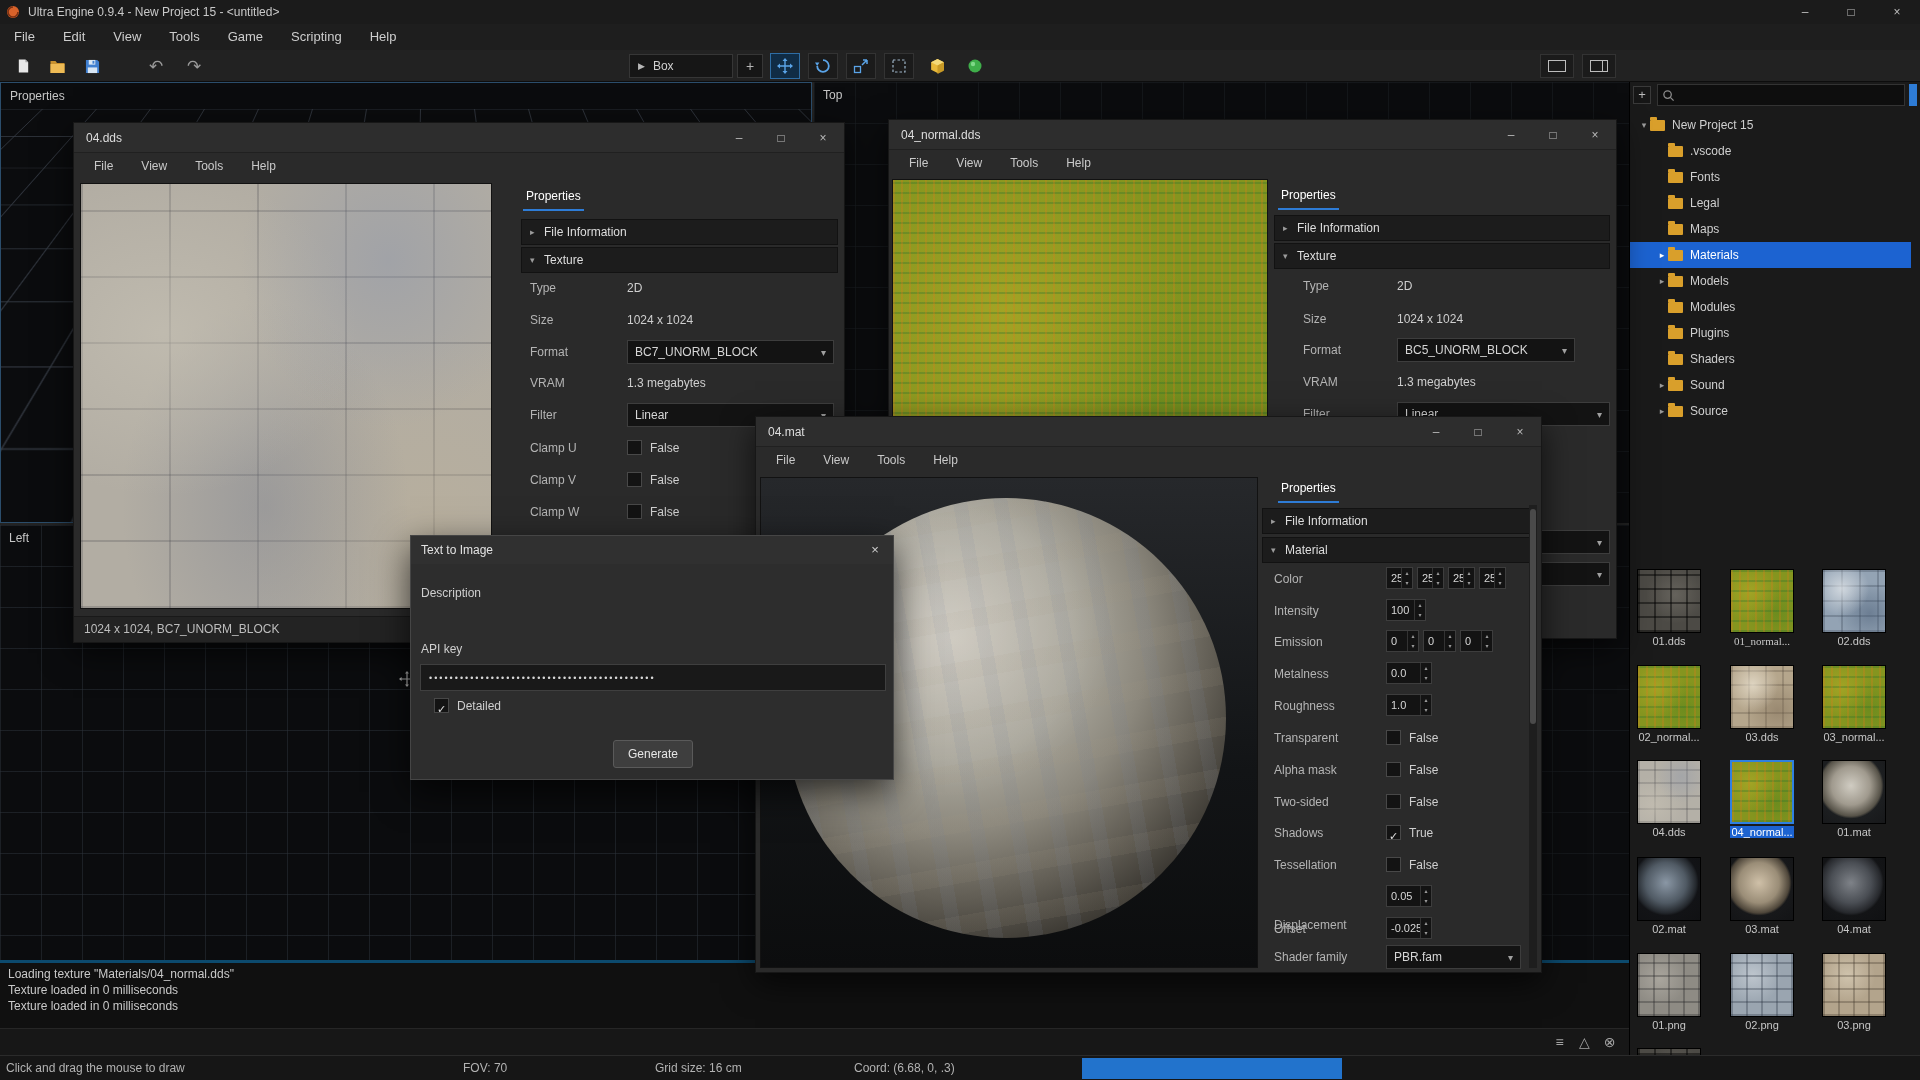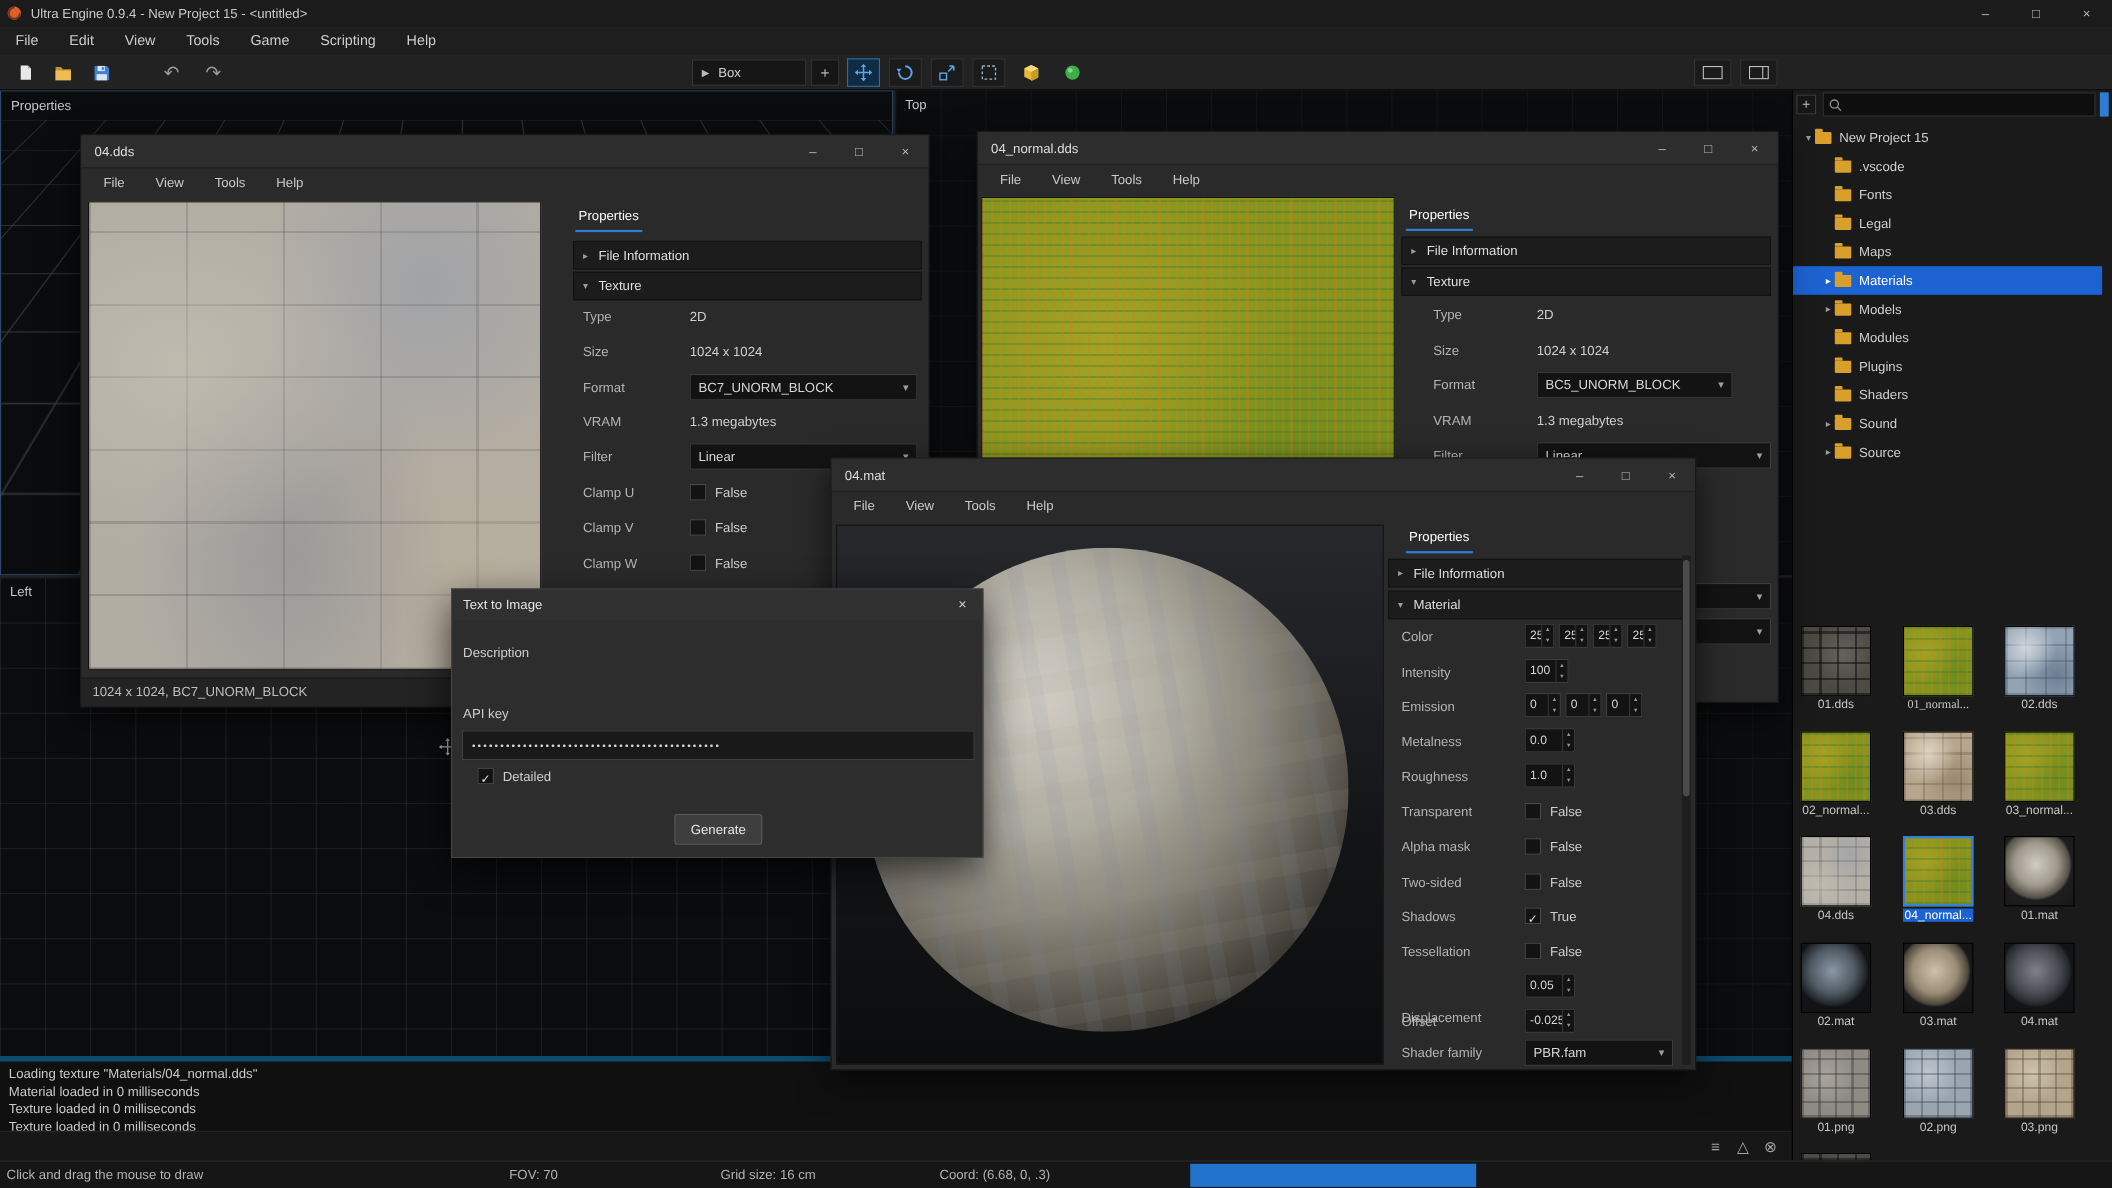--- a/index.html
+++ b/index.html
@@ -22,21 +22,21 @@
 
   
   .vp { position:absolute; background:#0b0c0e; overflow:hidden; z-index:1; }
   .vp-label { position:absolute; left:9px; top:6px; color:#c6c6c6; font-size:12px; z-index:3; }
   .grid40 { position:absolute; inset:0; background-image:linear-gradient(rgba(46,52,60,.5) 1px, transparent 1px), linear-gradient(90deg, rgba(46,52,60,.5) 1px, transparent 1px); background-size:41px 41px; }
   .grid40.dim { opacity:.55; }
   .persp-floor { position:absolute; left:-55%; top:6%; width:215%; height:260%; background-image:linear-gradient(rgba(56,62,72,.75) 1px, transparent 1px), linear-gradient(90deg, rgba(56,62,72,.75) 1px, transparent 1px); background-size:54px 54px; transform:perspective(700px) rotateX(62deg); transform-origin:50% 0; }
   .splitter { position:absolute; background:#232323; z-index:2; }
 
   
-  .console { position:absolute; left:0; top:960px; width:1629px; height:68px; background:#101010; border-top:5px solid #0c4a6e; z-index:2; padding:3px 8px; }
+  .console { position:absolute; left:0; top:960px; width:1629px; height:68px; background:#101010; border-top:3px solid #0c4a6e; z-index:2; padding:3px 8px; }
   .console div { color:#c9c9c9; font-size:12px; line-height:16px; }
   .console-bar { position:absolute; left:0; top:1028px; width:1629px; height:27px; background:#171717; border-top:1px solid #262626; z-index:2; }
   .cicon { position:absolute; top:3px; width:21px; height:21px; color:#a5a5a5; font-size:14px; text-align:center; line-height:21px; }
   .statusbar { position:absolute; left:0; top:1055px; width:1920px; height:25px; background:#161616; border-top:1px solid #2b2b2b; z-index:50; }
   .sb { position:absolute; color:#b2b2b2; font-size:12px; line-height:25px; white-space:nowrap; }
 
   
   .sidebar { position:absolute; left:1629px; top:50px; width:291px; height:1005px; background:#1a1a1a; border-left:1px solid #000; z-index:5; overflow:hidden; }
   .s-tab { position:absolute; top:6px; height:24px; font-size:12px; line-height:20px; padding:0 2px; }
   .s-tab.on { color:#ffffff; border-bottom:2px solid #2e7cd6; }
@@ -223,21 +223,20 @@
     </svg>
 </div>
 <div class="vp" style="left:814px;top:525px;width:815px;height:435px;">
   <div class="grid40 dim"></div>
 </div>
 <div class="splitter" style="left:812px;top:82px;width:2px;height:878px;"></div>
 <div class="splitter" style="left:0;top:523px;width:1629px;height:2px;"></div>
 
 <div class="console">
   <div>Loading texture "Materials/04_normal.dds"</div>
-  <div>Material loaded in 0 milliseconds</div>
   <div>Texture loaded in 0 milliseconds</div>
   <div>Texture loaded in 0 milliseconds</div>
 </div>
 <div class="console-bar">
   <div class="cicon" style="left:1549px;">≡</div>
   <div class="cicon" style="left:1574px;">△</div>
   <div class="cicon" style="left:1599px;">⊗</div>
 </div>
 
 <div class="statusbar">

